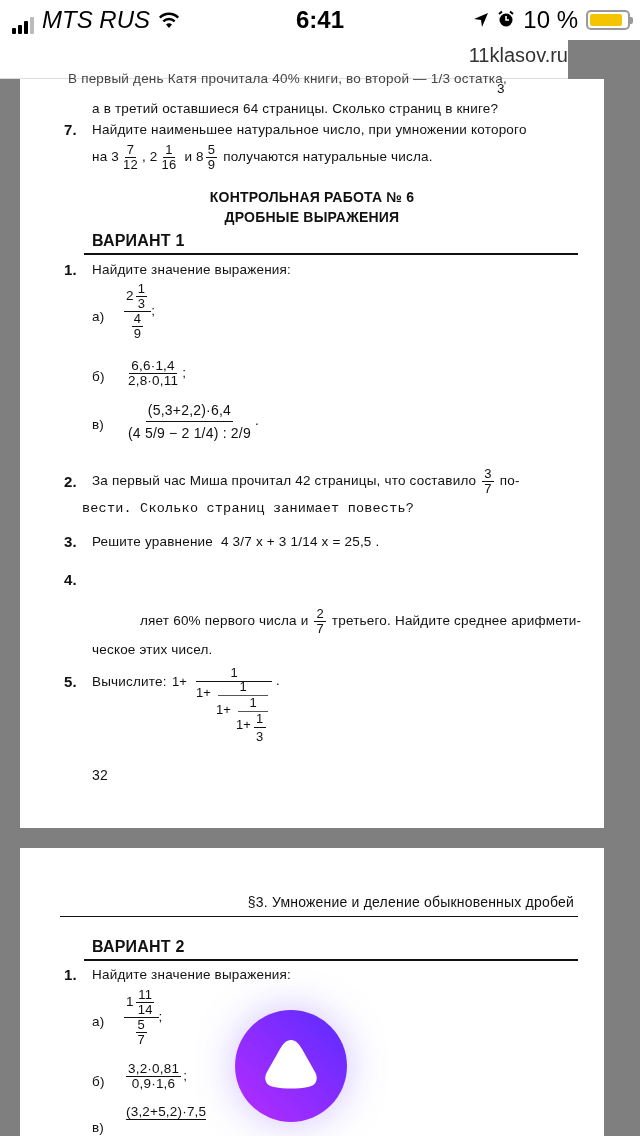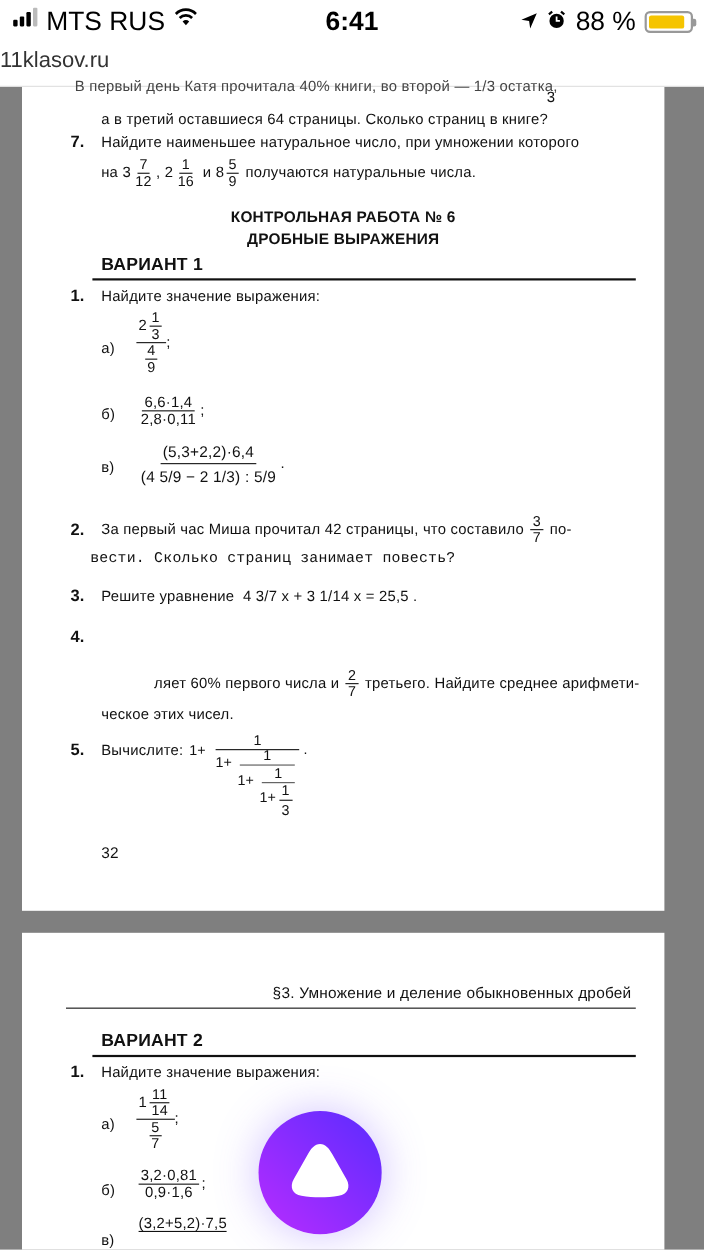--- a/index.html
+++ b/index.html
@@ -1,27 +1,27 @@
 <!DOCTYPE html>
 <html><head>
 <meta charset="utf-8">
 <style>
   html, body { margin:0; padding:0; }
   body { width:640px; height:1136px; overflow:hidden; background:#7f7f7f; font-family:"Liberation Sans", sans-serif; position:relative; }
   .statusbar { position:absolute; top:0; left:0; width:640px; height:40px; background:#fff; }
-  .sb-left { position:absolute; left:12px; top:6px; display:flex; align-items:flex-start; font-size:24px; color:#000; }
+  .sb-left { position:absolute; left:12px; top:6px; display:flex; align-items:flex-end; font-size:24px; color:#000;font-style:italic; }
   .signal { display:flex; align-items:flex-end; gap:2px; margin-right:8px; height:18px; }
   .signal span { width:4px; background:#000; border-radius:1px; }
   .signal span.dim { background:#bbb; }
   .sb-time { position:absolute; left:0; right:0; top:6px; text-align:center; font-size:24px; font-weight:bold; color:#000; }
   .sb-right { position:absolute; right:10px; top:6px; display:flex; align-items:center; font-size:24px; color:#000; gap:8px; }
   .battery { width:44px; height:20px; border:2px solid #999; border-radius:5px; position:relative; box-sizing:border-box; padding:2px; }
   .battery .fill { height:100%; background:#f5c400; border-radius:2px; }
   .battery:after { content:""; position:absolute; right:-5px; top:5px; width:3px; height:7px; background:#999; border-radius:0 2px 2px 0; }
-  .urlbar { position:absolute; top:40px; left:0; width:640px; height:38px; background:#fff; border-bottom:1px solid #ddd; text-align:left; font-size:20px; color:#333; line-height:30px; }
+  .urlbar { position:absolute; top:40px; left:0; width:568px; height:38px; background:#fff; border-bottom:1px solid #ddd; text-align:right; font-size:20px; color:#333; line-height:30px; }
   .page { position:absolute; left:20px; width:584px; background:#fff; }
   .p1 { top:79px; height:749px; }
   .p2 { top:848px; height:288px; }
   .txt { position:absolute; font-size:13.5px; color:#111; white-space:nowrap; letter-spacing:0.2px; }
   .num { font-weight:bold; font-size:15px; }
   .b { font-weight:bold;text-align:center; }
   .frac { display:inline-flex; flex-direction:column; align-items:center; vertical-align:middle; font-size:13px; line-height:14px; margin:0 2px; }
   .frac .n { border-bottom:1px solid #111; padding:0 2px; }
   .frac .d { padding:0 2px; }
   .rule { position:absolute; height:2px; background:#111; }
@@ -54,21 +54,21 @@
           <path d="M15 1 L1 7 L8 8 L9 15 Z" fill="#000"></path>
         </svg>
     </span>
     <span>
       <svg width="18" height="18" viewBox="0 0 18 18">
           <circle cx="9" cy="10" r="6.5" fill="#000"></circle>
           <path d="M9 6 V10 H12" stroke="#fff" stroke-width="1.6" fill="none"></path>
           <path d="M2 4 L5 1.5 M16 4 L13 1.5" stroke="#000" stroke-width="2"></path>
         </svg>
     </span>
-    <span>88 %</span>
+    <span>10 %</span>
     <div class="battery">
         <div class="fill" style="width:88%"></div>
       </div>
   </div>
 </div>
 
 <div class="urlbar">
   <span>11klasov.ru</span>
 </div>
 
@@ -124,21 +124,21 @@
     <span class="frac" style="font-size:13.5px;">
         <span class="n">6,6·1,4</span>
         <span class="d">2,8·0,11</span>
       </span>;
   </div>
 
   <div class="txt" style="left:72px;top:338px;">в)</div>
   <div class="txt" style="left:104px;top:320px;">
     <span class="frac" style="font-size:14px;line-height:22px;">
         <span class="n">(5,3+2,2)·6,4</span>
-        <span class="d">(4 5/9 − 2 1/3) : 5/9</span>
+        <span class="d">(4 5/9 − 2 1/4) : 2/9</span>
       </span>.
   </div>
 
   <div class="txt num" style="left:44px;top:394px;">2.</div>
   <div class="txt" style="left:72px;top:388px;">
     <span>За первый час Миша прочитал 42 страницы, что составило</span>
     <span class="frac">
         <span class="n">3</span>
         <span class="d">7</span>
       </span>

